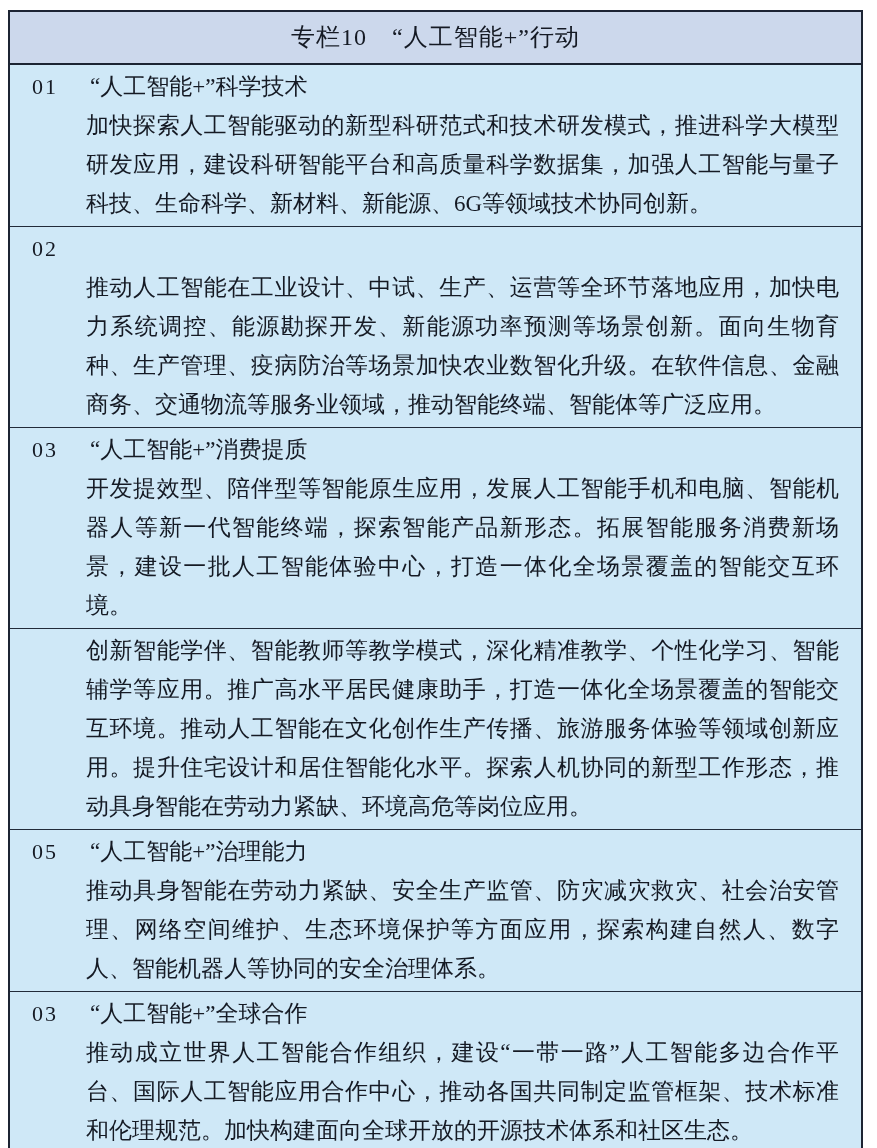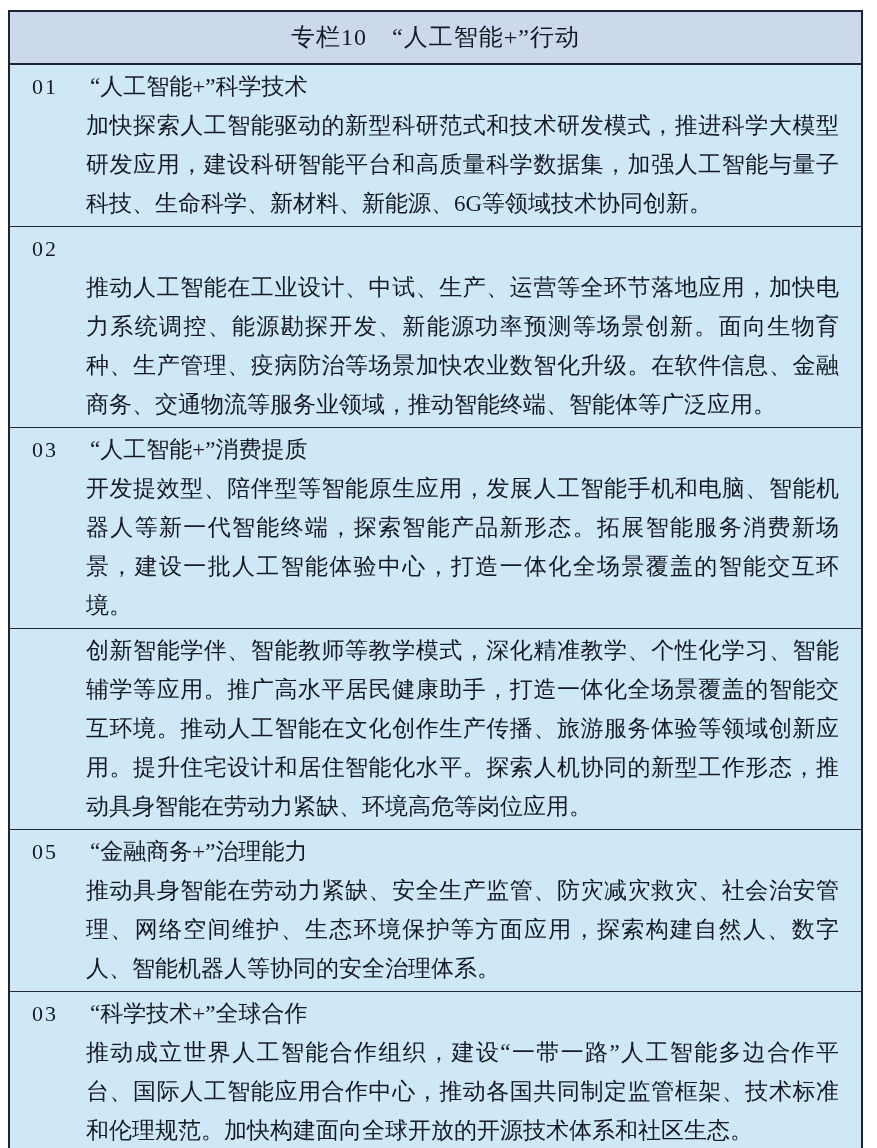--- a/index.html
+++ b/index.html
@@ -89,26 +89,26 @@
     <div class="body-text">开发提效型、陪伴型等智能原生应用，发展人工智能手机和电脑、智能机器人等新一代智能终端，探索智能产品新形态。拓展智能服务消费新场景，建设一批人工智能体验中心，打造一体化全场景覆盖的智能交互环境。</div>
   </div>
 
   <div class="section">
     <div class="body-text">创新智能学伴、智能教师等教学模式，深化精准教学、个性化学习、智能辅学等应用。推广高水平居民健康助手，打造一体化全场景覆盖的智能交互环境。推动人工智能在文化创作生产传播、旅游服务体验等领域创新应用。提升住宅设计和居住智能化水平。探索人机协同的新型工作形态，推动具身智能在劳动力紧缺、环境高危等岗位应用。</div>
   </div>
 
   <div class="section">
     <div class="section-head">
       <span class="num">05</span>
-      <span class="heading">“金融商务+”治理能力</span>
+      <span class="heading">“人工智能+”治理能力</span>
     </div>
     <div class="body-text">推动具身智能在劳动力紧缺、安全生产监管、防灾减灾救灾、社会治安管理、网络空间维护、生态环境保护等方面应用，探索构建自然人、数字人、智能机器人等协同的安全治理体系。</div>
   </div>
 
   <div class="section">
     <div class="section-head">
       <span class="num">03</span>
-      <span class="heading">“科学技术+”全球合作</span>
+      <span class="heading">“人工智能+”全球合作</span>
     </div>
     <div class="body-text">推动成立世界人工智能合作组织，建设“一带一路”人工智能多边合作平台、国际人工智能应用合作中心，推动各国共同制定监管框架、技术标准和伦理规范。加快构建面向全球开放的开源技术体系和社区生态。</div>
   </div>
 </div>
 </div>
 
 </body></html>

